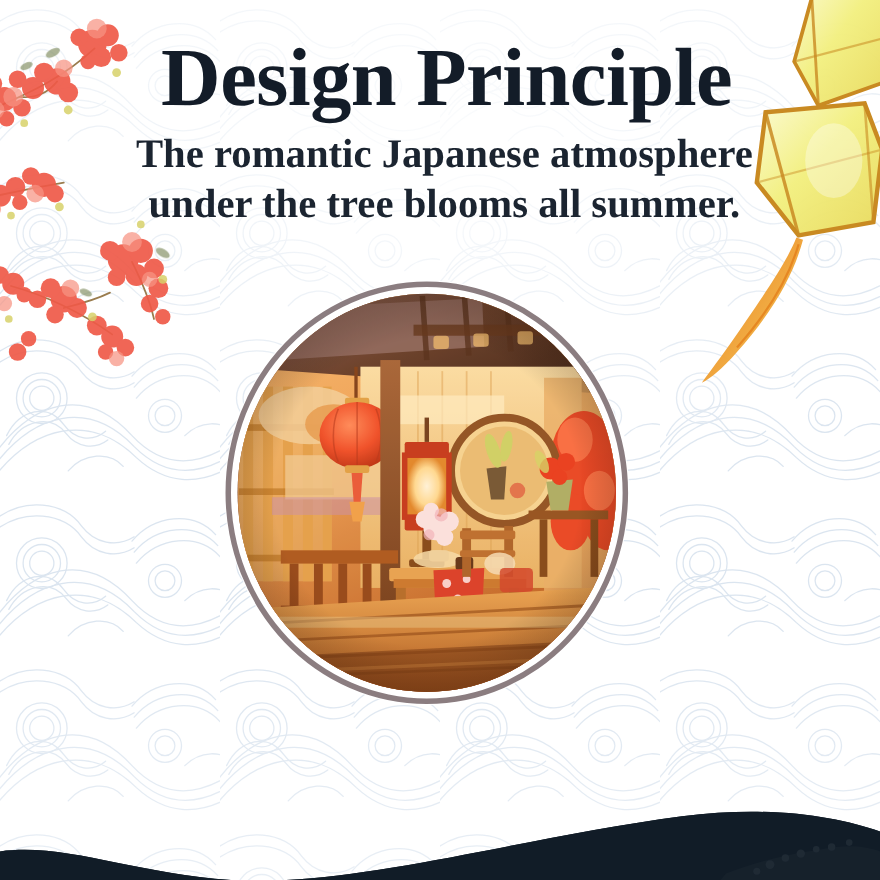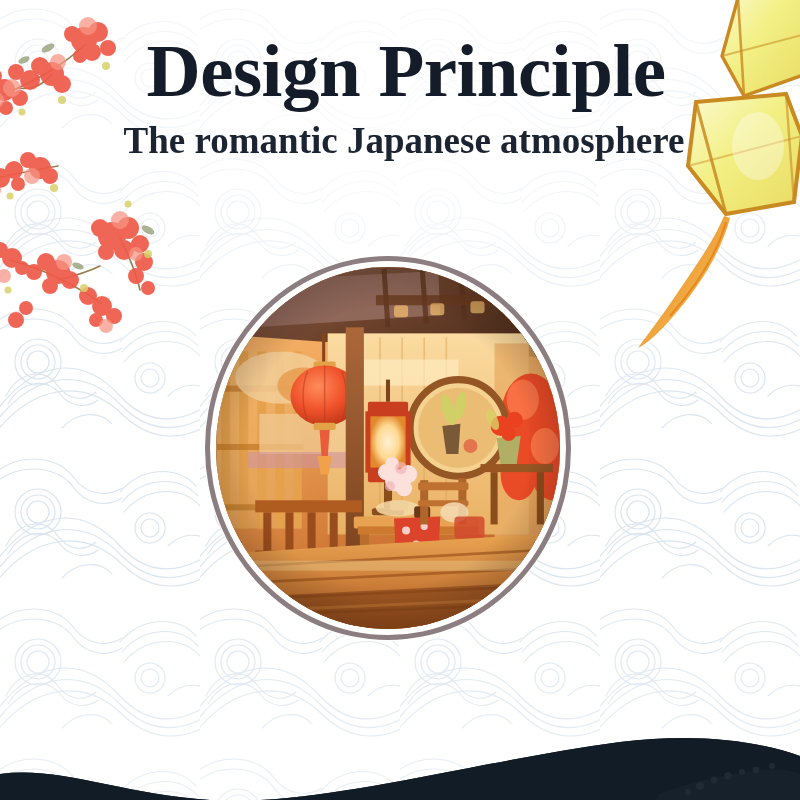--- a/index.html
+++ b/index.html
@@ -276,20 +276,21 @@
 
       <path d="M104,228 C96,258 78,292 44,330 C30,346 20,354 12,358 C22,344 36,326 52,302 C74,270 90,246 98,226 Z" fill="url(#tasselFill)" opacity="0.95"></path>
       <path d="M100,232 C92,260 74,292 44,326" stroke="#e0720d" stroke-width="2" fill="none" opacity="0.6"></path>
     </svg>
   </div>
 
   <div class="headline-block">
     <h1 class="title">Design Principle</h1>
     <p class="subtitle">
       <span>The romantic Japanese atmosphere</span>
+      <span>under the tree blooms all summer.</span>
     </p>
   </div>
 
   <div class="photo-ring">
     <div class="photo-clip">
       <svg viewBox="0 0 360 360" preserveAspectRatio="xMidYMid slice" xmlns="http://www.w3.org/2000/svg">
         <defs>
           <linearGradient id="roomGlow" x1="0" y1="0" x2="0.4" y2="1">
             <stop offset="0%" stop-color="#f6c07a"></stop>
             <stop offset="40%" stop-color="#efa65e"></stop>

